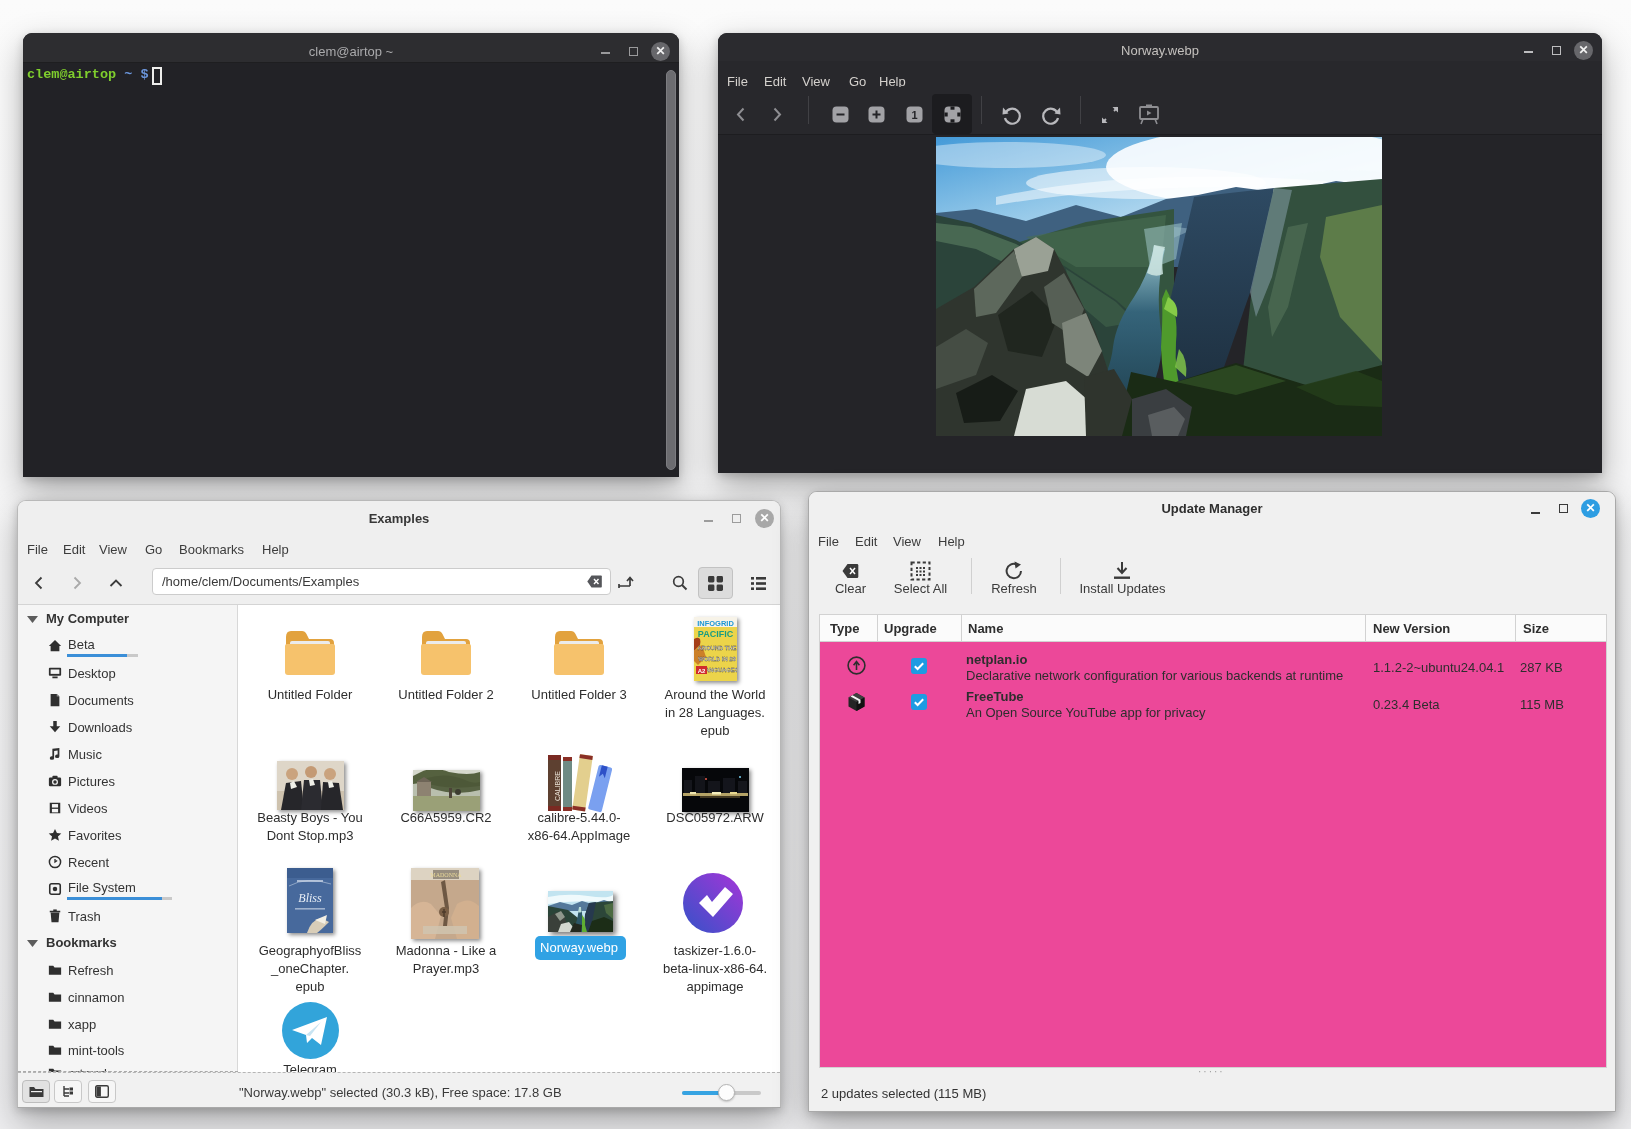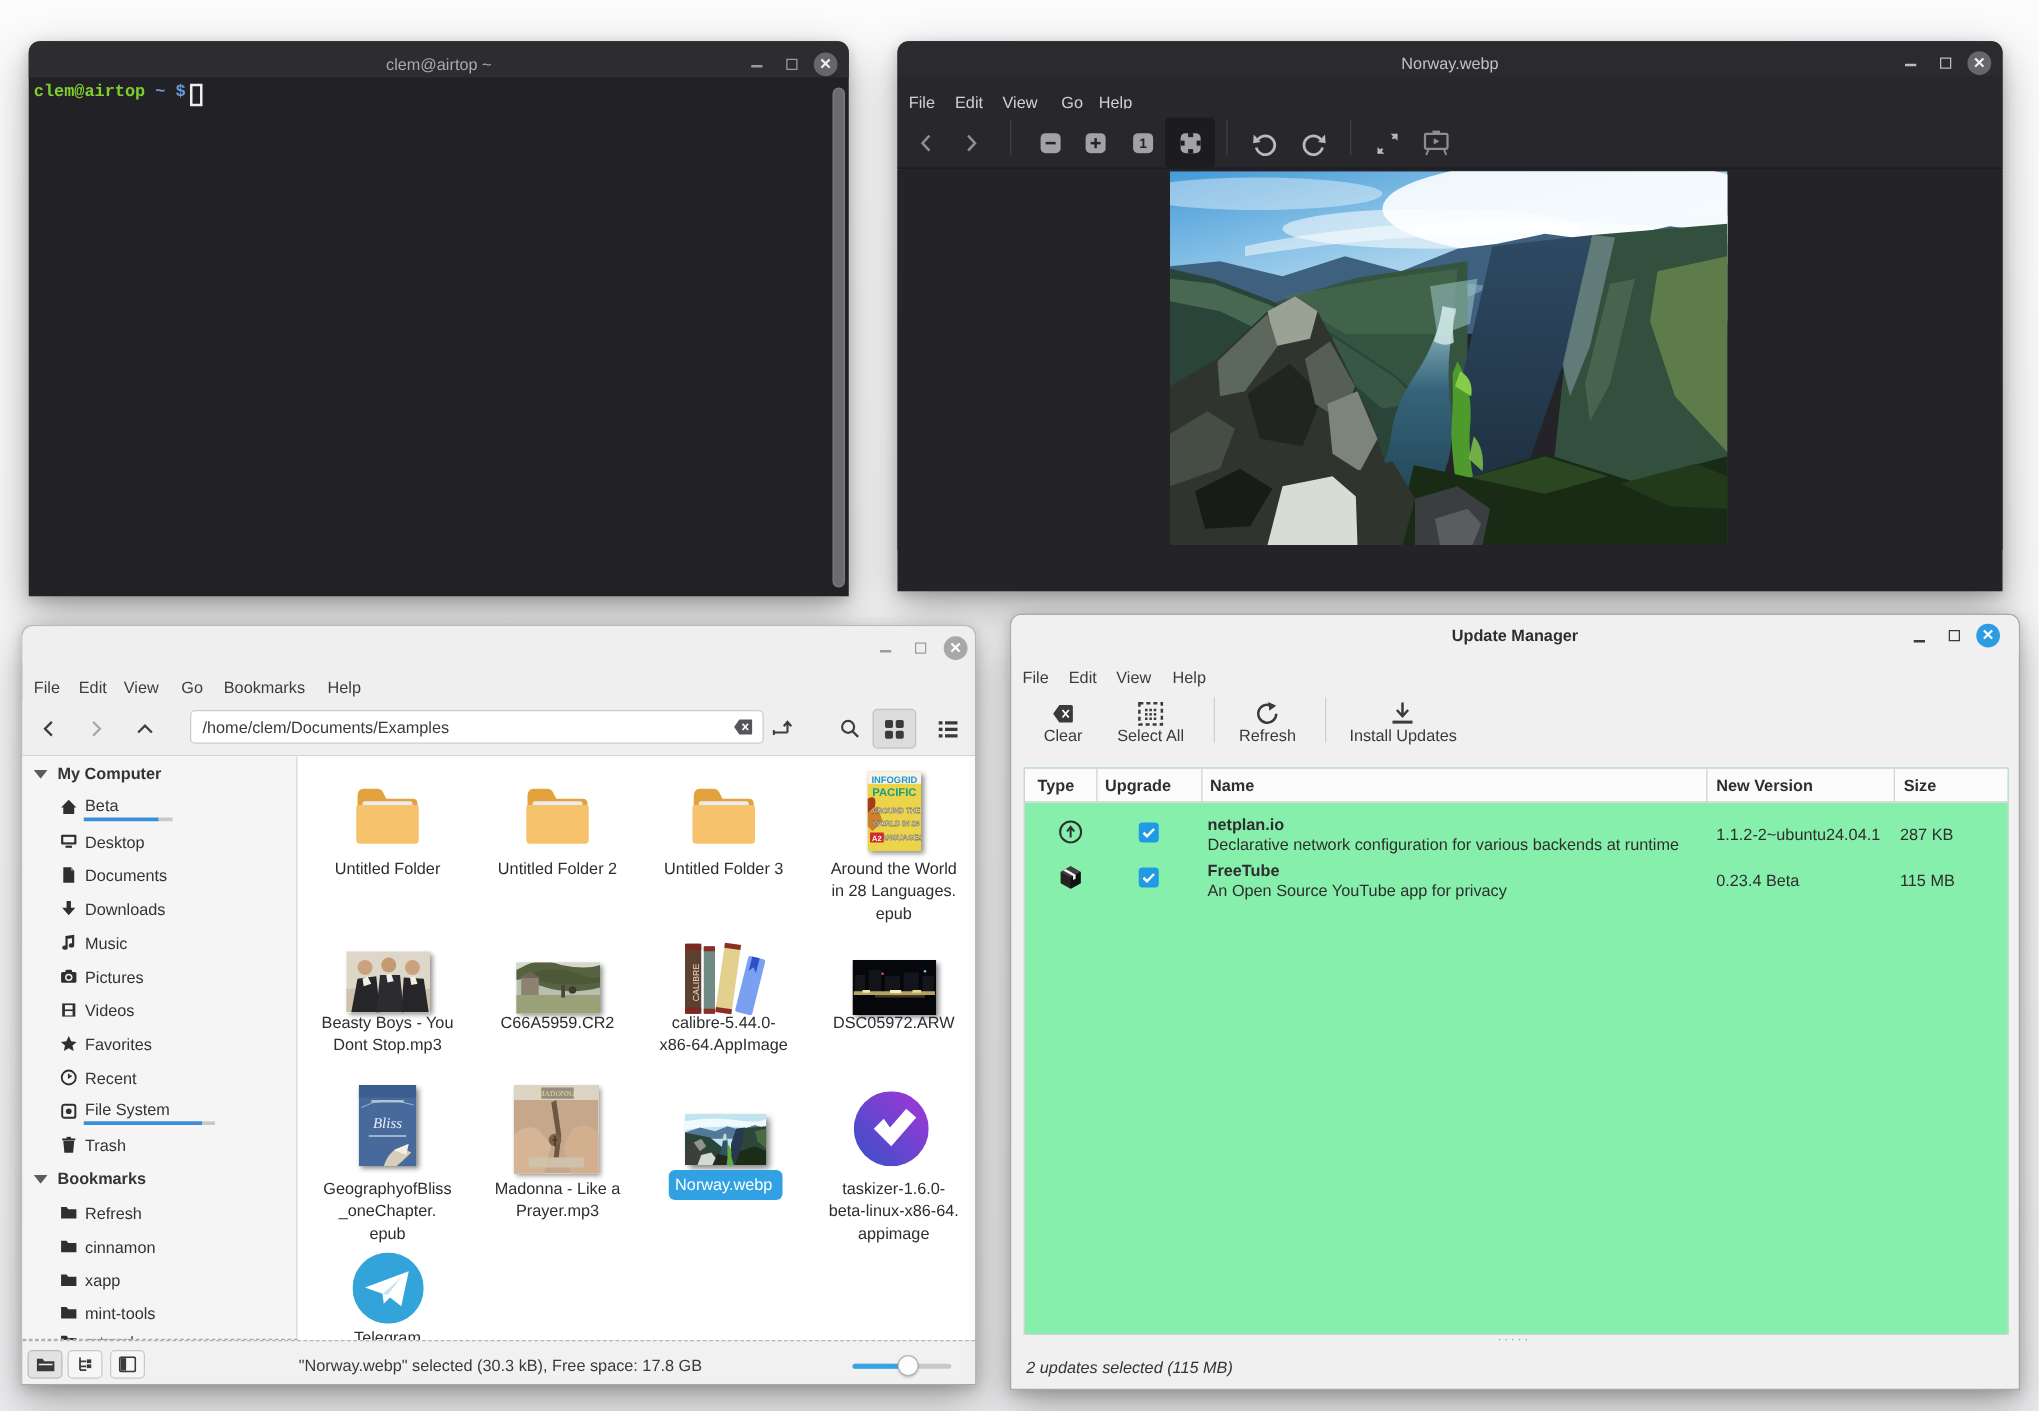--- a/index.html
+++ b/index.html
@@ -50,25 +50,25 @@
   .cell { position:absolute; width:134px; text-align:center; font-size:13px; color:#2d2d2d; line-height:18px; }
 
   
   #um { left:808px; top:491px; width:808px; height:621px; background:#f0f0f0; border:1px solid #a9a9a9; }
   #um .tb { position:absolute; left:0; top:0; right:0; height:32px; background:#f0f0f0; border-radius:8px 8px 0 0; }
   #um .title { position:absolute; width:100%; top:9px; text-align:center; color:#2e2e2e; font-size:13px; font-weight:bold; }
   #um .menu { position:absolute; top:32px; left:0; right:0; height:28px; font-size:13px; color:#3c3c3c; }
   #um .menu span { position:absolute; top:10px; }
   #um .toolbar { position:absolute; top:60px; left:0; right:0; height:56px; }
   .umtool { position:absolute; text-align:center; font-size:13px; color:#3a3a3a; }
-  #um .table { position:absolute; left:10px; top:122px; width:788px; bottom:43px; background:#86efac; border:1px solid #d2d2d2; }
+  #um .table { position:absolute; left:10px; top:122px; width:788px; bottom:43px; background:#ec4899; border:1px solid #d2d2d2; }
   #um .thead { position:absolute; left:0; top:0; right:0; height:27px; background:#fbfbfb; border-bottom:1px solid #d2d2d2; font-size:13px; font-weight:bold; color:#2e2e2e; }
   #um .thead span { position:absolute; top:6px; }
   #um .colline { position:absolute; top:0; height:27px; width:1px; background:#d2d2d2; }
-  #um .status { position:absolute; left:0; right:0; bottom:0; height:43px; font-size:13px; color:#333;font-style:italic; }
+  #um .status { position:absolute; left:0; right:0; bottom:0; height:43px; font-size:13px; color:#333; }
   .rowname { position:absolute; font-size:13px; color:#2e2e2e; }
   .chk { position:absolute; width:16px; height:16px; background:#1e9be2; border-radius:3px; }
   .chk svg { position:absolute; left:2px; top:2px; }
 </style>
 </head>
 <body>
 
 <div class="win" id="term">
   <div class="tb">
     <div class="title">clem@airtop ~</div>
@@ -204,20 +204,21 @@
       <path d="M78 299 L90 252 L130 244 L160 270 L160 299 Z" fill="#d7dcd4"></path>
       <path d="M148 240 L178 232 L196 262 L186 299 L150 299 Z" fill="#2f342d"></path>
       <path d="M196 262 L230 252 L256 270 L250 299 L196 299 Z" fill="#3a3e41"></path>
       <path d="M212 278 L238 270 L249 282 L242 299 L216 299 Z" fill="#595d5f"></path>
     </svg>
   </div>
 </div>
 
 <div class="win" id="nemo">
   <div class="tb">
+    <div class="title">Examples</div>
     <div class="dashbtn" style="left:686px; top:19px; width:9px; background:#9c9c9c;"></div>
     <div class="sqbtn" style="left:714px; top:13px; border-color:#9c9c9c;"></div>
     <div class="closebtn" style="left:737px; top:8px; background:#a8a8a8; color:#fff;">✕</div>
   </div>
   <div class="menu">
     <span style="left:9px;">File</span>
       <span style="left:45px;">Edit</span>
       <span style="left:81px;">View</span>
       <span style="left:127px;">Go</span>
       <span style="left:161px;">Bookmarks</span>

